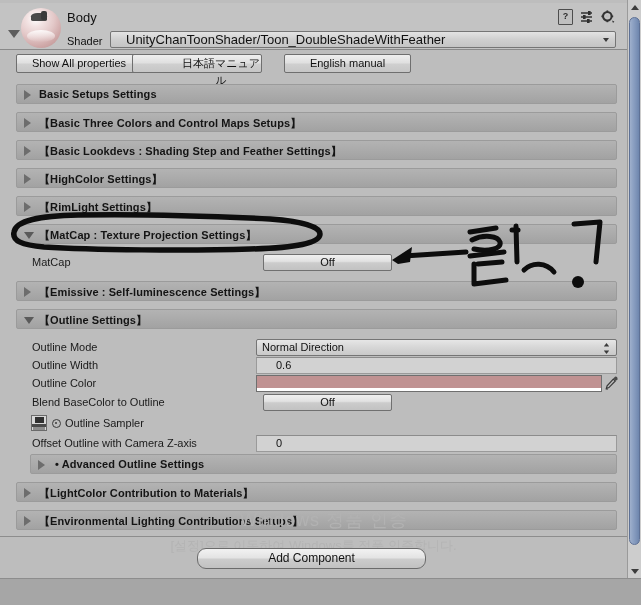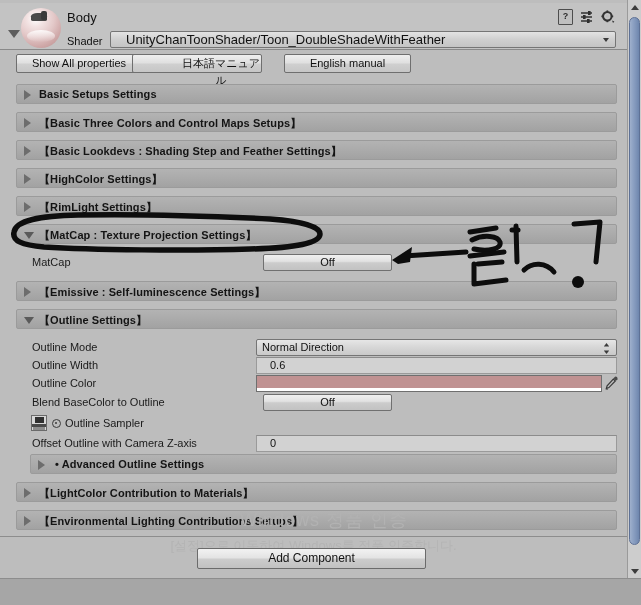--- a/index.html
+++ b/index.html
@@ -201,21 +201,21 @@
     width: 7px; height: 13px;
   }
   .textfield {
     position: absolute;
     height: 17px;
     background: #d2d2d2;
     border: 1px solid #9a9a9a;
     border-top-color: #8c8c8c;
     box-sizing: border-box;
     font-size: 11px; line-height: 15px;
-    padding-left: 13px; color: #111;
+    padding-left: 19px; color: #111;
     cursor: text;
   }
   .colorfield {
     position: absolute;
     height: 17px;
     border: 1px solid #6f6f6f;
     box-sizing: border-box;
     cursor: default;
     background: #c09292;
   }
@@ -253,21 +253,21 @@
   .divider {
     position: absolute; left: 0; width: 627px; height: 1px;
     background: #8d8d8d;
   }
   .add-comp {
     position: absolute;
     left: 197px; top: 548px;
     width: 229px; height: 21px;
     background: linear-gradient(180deg, #f2f2f2 0%, #e4e4e4 45%, #cccccc 55%, #c1c1c1 100%);
     border: 1px solid #6b6b6b;
-    border-radius: 2px;
+    border-radius: 9px;
     box-sizing: border-box;
     text-align: center; line-height: 19px;
     font-size: 12px; color: #111;
     cursor: default;
   }
   .bottom-strip {
     position: absolute; left: 0; top: 578px;
     width: 641px; height: 27px;
     background: #a6a6a6;
     border-top: 1px solid #8d8d8d;

